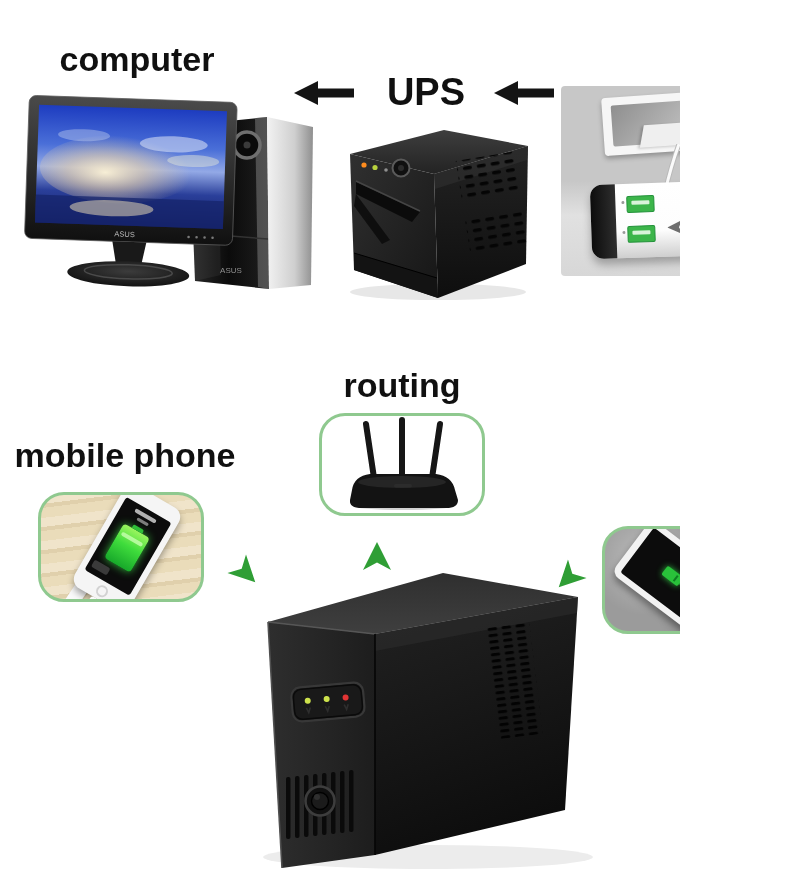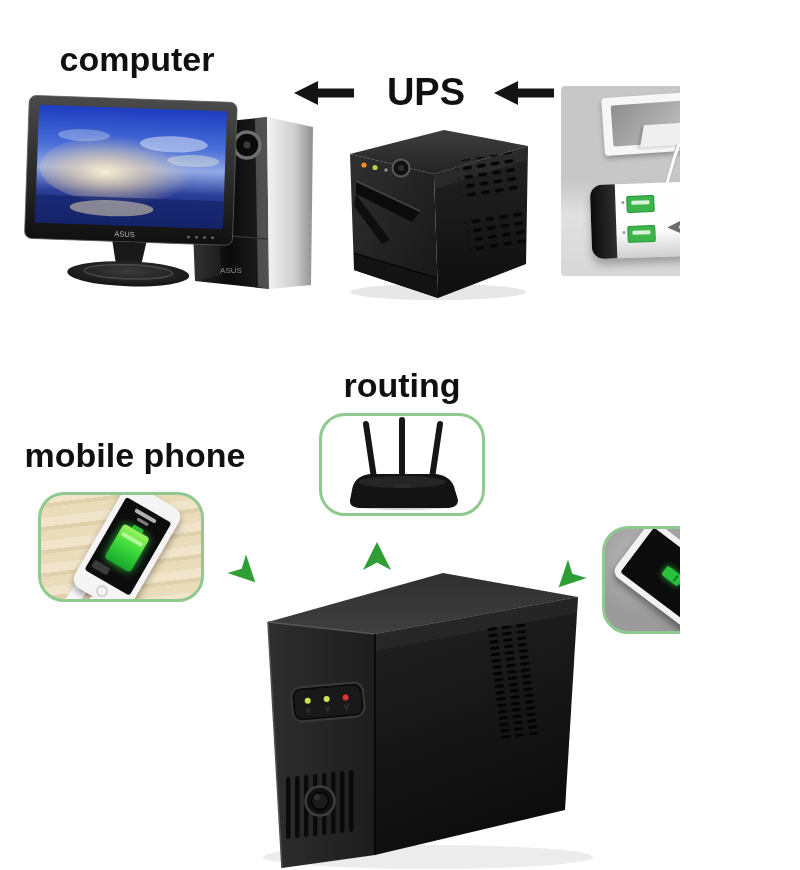--- a/index.html
+++ b/index.html
@@ -201,21 +201,21 @@
         <div class="abs" style="left:34px;top:30px;width:15px;height:14px;background:#6e6e6e;
              clip-path:polygon(100% 50%,0 0,22% 50%,0 100%);"></div>
       </div>
 
       <div class="abs" style="left:178px;top:32px;width:20px;height:7px;background:#dcdcdc;
            border-radius:3px;transform:rotate(14deg);"></div>
     </div>
   </div>
 
   <div class="lbl lbl-34" style="left:402px;top:368px;">routing</div>
-  <div class="lbl lbl-34" style="left:135px;top:438px;">mobile phone</div>
+  <div class="lbl lbl-34" style="left:125px;top:438px;">mobile phone</div>
 
   <div class="gbox" style="left:319px;top:413px;width:166px;height:103px;background:#ffffff;">
     <svg width="160" height="97" viewBox="0 0 160 97">
       <line x1="44" y1="8" x2="52" y2="62" stroke="#161616" stroke-width="6" stroke-linecap="round"></line>
       <line x1="80" y1="4" x2="80" y2="62" stroke="#161616" stroke-width="6" stroke-linecap="round"></line>
       <line x1="118" y1="8" x2="110" y2="62" stroke="#161616" stroke-width="6" stroke-linecap="round"></line>
       <ellipse cx="81" cy="90" rx="50" ry="4" fill="#d2d2d2"></ellipse>
       <path d="M30,74 Q32,60 48,58 L114,58 Q130,60 133,74 L136,84 Q136,92 124,92 L40,92 Q27,92 28,84 Z" fill="#131313"></path>
       <ellipse cx="80" cy="66" rx="44" ry="6" fill="#303030" opacity="0.65"></ellipse>
       <rect x="72" y="68" width="18" height="3.4" rx="1.7" fill="#2c2c2c"></rect>

